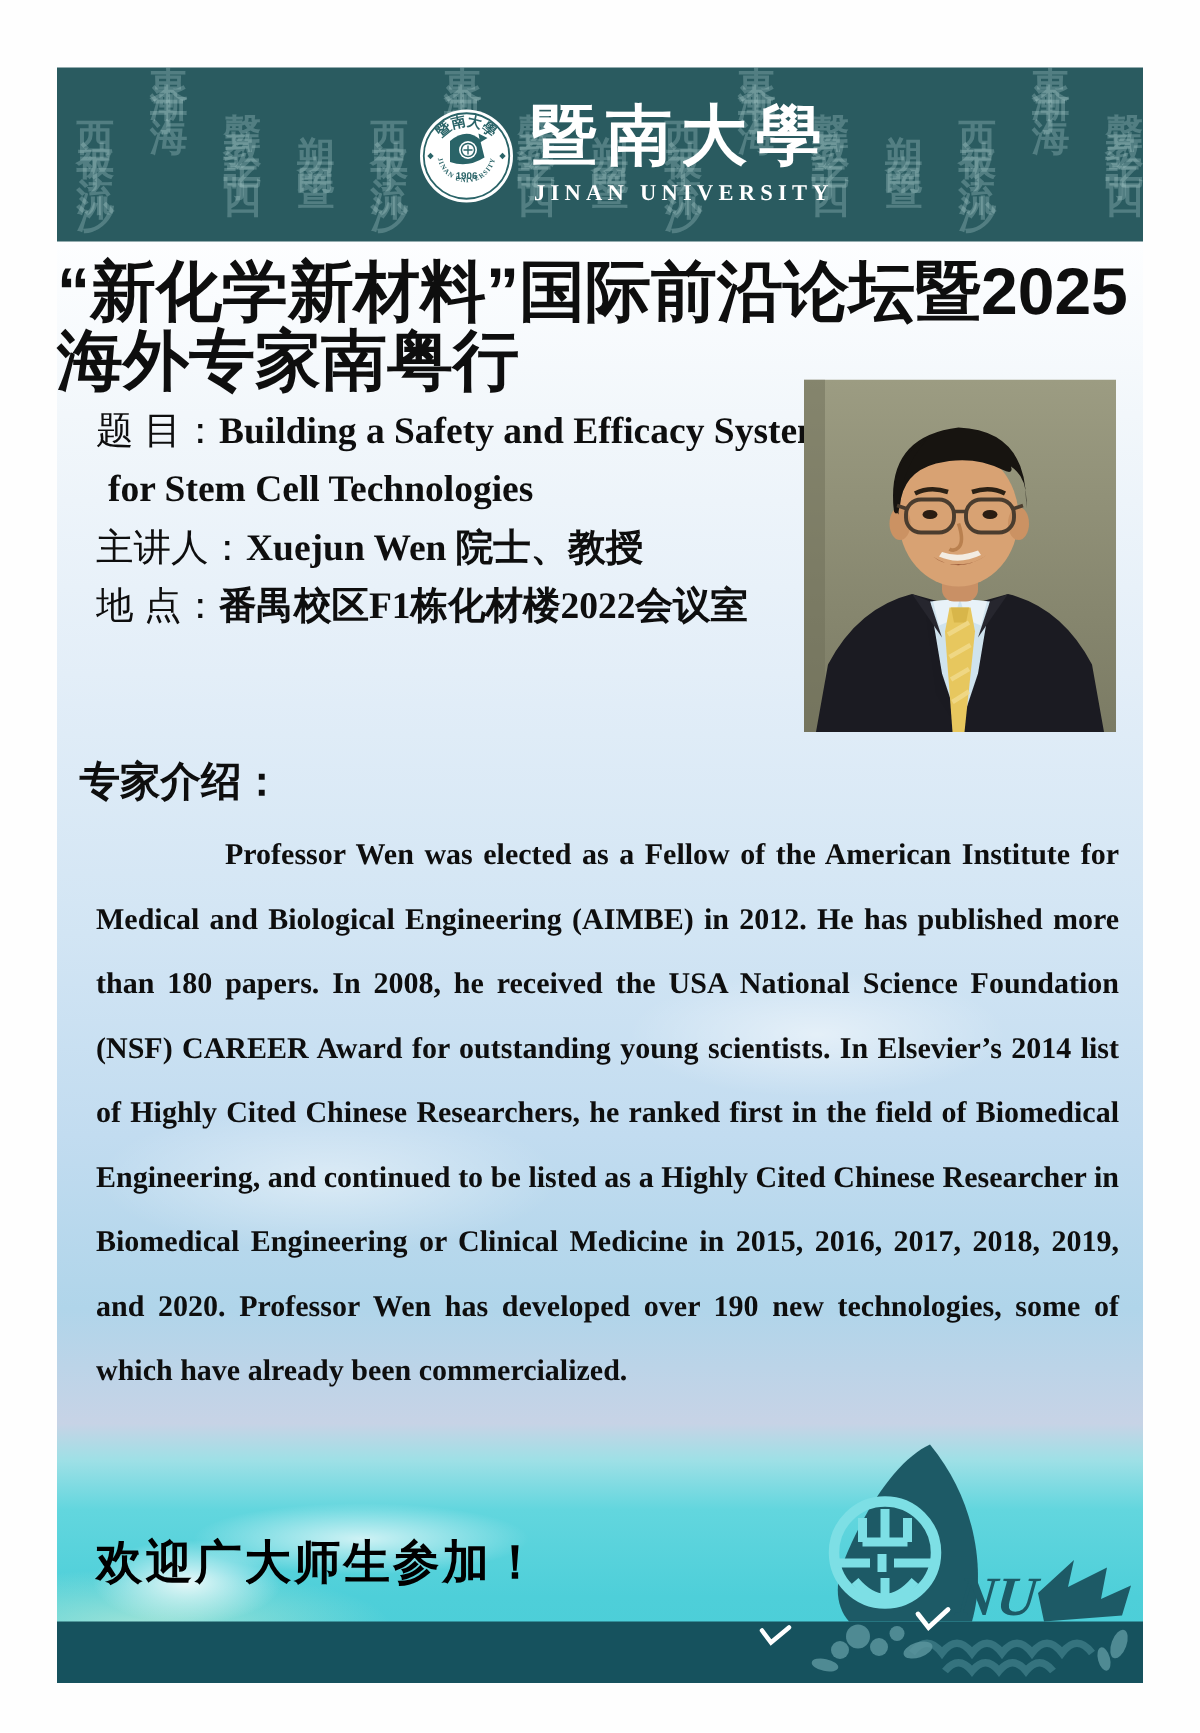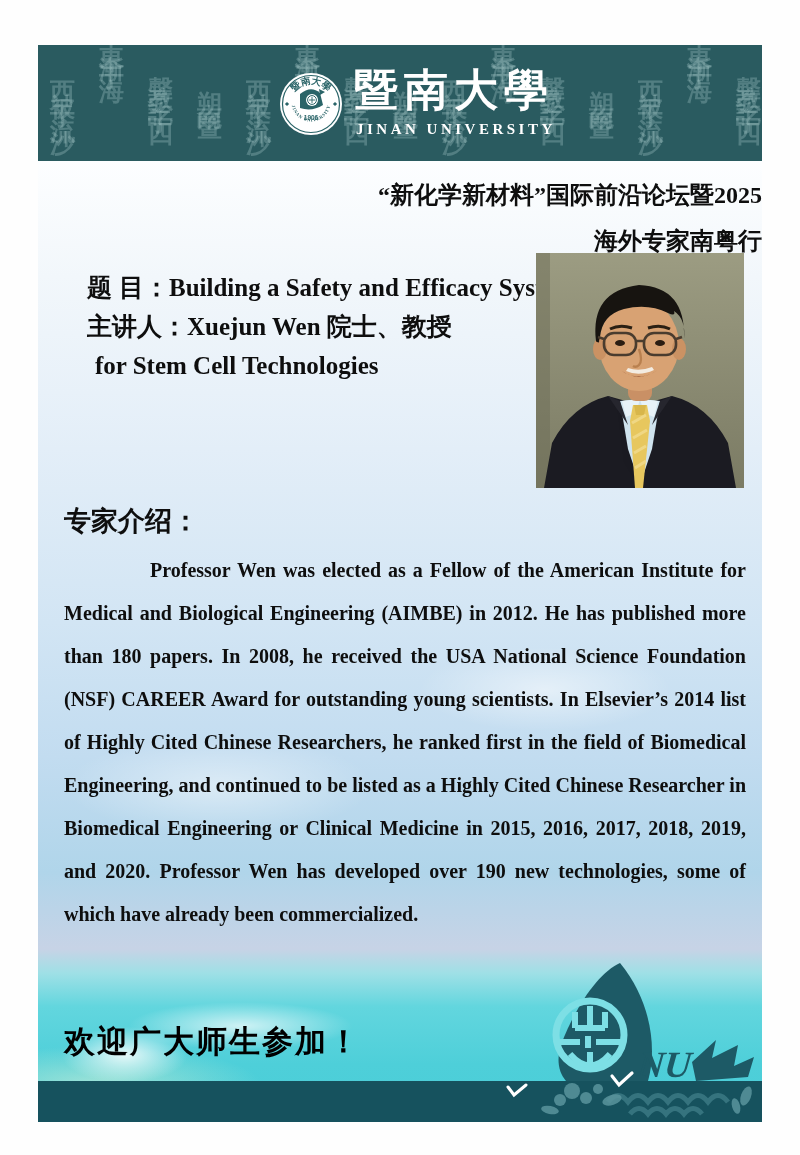--- a/index.html
+++ b/index.html
@@ -21,32 +21,32 @@
   .wm-col{position:absolute;writing-mode:vertical-rl;text-orientation:upright;
     font-size:25px;line-height:38px;letter-spacing:12px;font-weight:bold;
     color:rgba(175,210,210,.30);user-select:none;}
   .logo-group{position:absolute;left:202px;top:0;width:330px;height:116px;}
   .emblem{position:absolute;left:39px;top:27px;width:64px;height:64px;}
   .wordmark-cn{position:absolute;left:114px;top:22px;width:216px;font-size:44px;line-height:48px;
     color:#ffffff;font-weight:bold;font-family:"Liberation Serif",serif;letter-spacing:6px;white-space:nowrap;}
   .wordmark-en{position:absolute;left:116px;top:76px;width:214px;font-size:15px;color:#ffffff;
     font-family:"Liberation Serif",serif;font-weight:bold;letter-spacing:3.5px;white-space:nowrap;}
   
-  .title{position:absolute;left:38px;top:172px;width:724px;text-align:right;color:#0e0e0e;
-    font-family:Liberation Serif, serif;font-weight:bold;font-size:24px;line-height:46px;}
+  .title{position:absolute;left:38px;top:172px;width:724px;text-align:left;color:#0e0e0e;
+    font-family:Liberation Sans, sans-serif;font-weight:bold;font-size:44px;line-height:46px;}
   
   .details{position:absolute;left:64px;top:268px;width:475px;}
   .detail-row{height:39px;line-height:39px;white-space:nowrap;color:#0e0e0e;}
-  .detail-row .label{font-weight:bold;font-size:25px;font-family:"Liberation Sans",sans-serif;margin-left:23px;}
+  .detail-row .label{font-weight:normal;font-size:25px;font-family:"Liberation Sans",sans-serif;}
   .detail-row .value{font-weight:bold;font-size:25px;font-family:"Liberation Serif",serif;}
   .detail-row.cont{padding-left:8px;}
   
   .photo{position:absolute;left:536px;top:253px;width:208px;height:235px;overflow:hidden;}
   
-  .intro-heading{position:absolute;left:64px;top:503px;font-size:27px;font-weight:bold;color:#0e0e0e;}
+  .intro-heading{position:absolute;left:53px;top:503px;font-size:27px;font-weight:bold;color:#0e0e0e;}
   .paragraph{position:absolute;left:64px;top:549px;width:682px;
     font-family:"Liberation Serif",serif;font-weight:bold;font-size:20px;line-height:43px;
     text-align:justify;text-indent:86px;color:#0e0e0e;}
   
   .closing{position:absolute;left:64px;top:1021px;width:640px;text-align:left;
     font-size:31px;font-weight:bold;color:#000000;letter-spacing:2px;}
   
   .bottom-bar{position:absolute;left:38px;top:1081px;width:724px;height:41px;
     background:var(--bar-teal,#16525e);}
   .boat{position:absolute;left:500px;top:950px;width:262px;height:172px;}
@@ -105,22 +105,23 @@
     </div>
   </div>
 
   <div class="title">
     <div>“新化学新材料”国际前沿论坛暨2025</div>
     <div>海外专家南粤行</div>
   </div>
 
   <div class="details" id="details">
       <div class="detail-row"><span class="label">题 目：</span><span class="value">Building a Safety and Efficacy System</span></div>
+      <div class="detail-row cont"><span class="label"></span><span class="value">for Stem Cell Technologies</span></div>
       <div class="detail-row"><span class="label">主讲人：</span><span class="value">Xuejun Wen 院士、教授</span></div>
-      <div class="detail-row cont"><span class="label"></span><span class="value">for Stem Cell Technologies</span></div>
+      <div class="detail-row"><span class="label">地 点：</span><span class="value">番禺校区F1栋化材楼2022会议室</span></div>
     </div>
 
   <svg class="photo" viewBox="0 0 208 235">
     <defs>
       <linearGradient id="bgph" x1="0" y1="0" x2="0" y2="1">
         <stop offset="0" stop-color="#9c9c82"></stop>
           <stop offset="1" stop-color="#7b7b64"></stop>
       </linearGradient>
     </defs>
     <rect width="208" height="235" fill="url(#bgph)"></rect>

